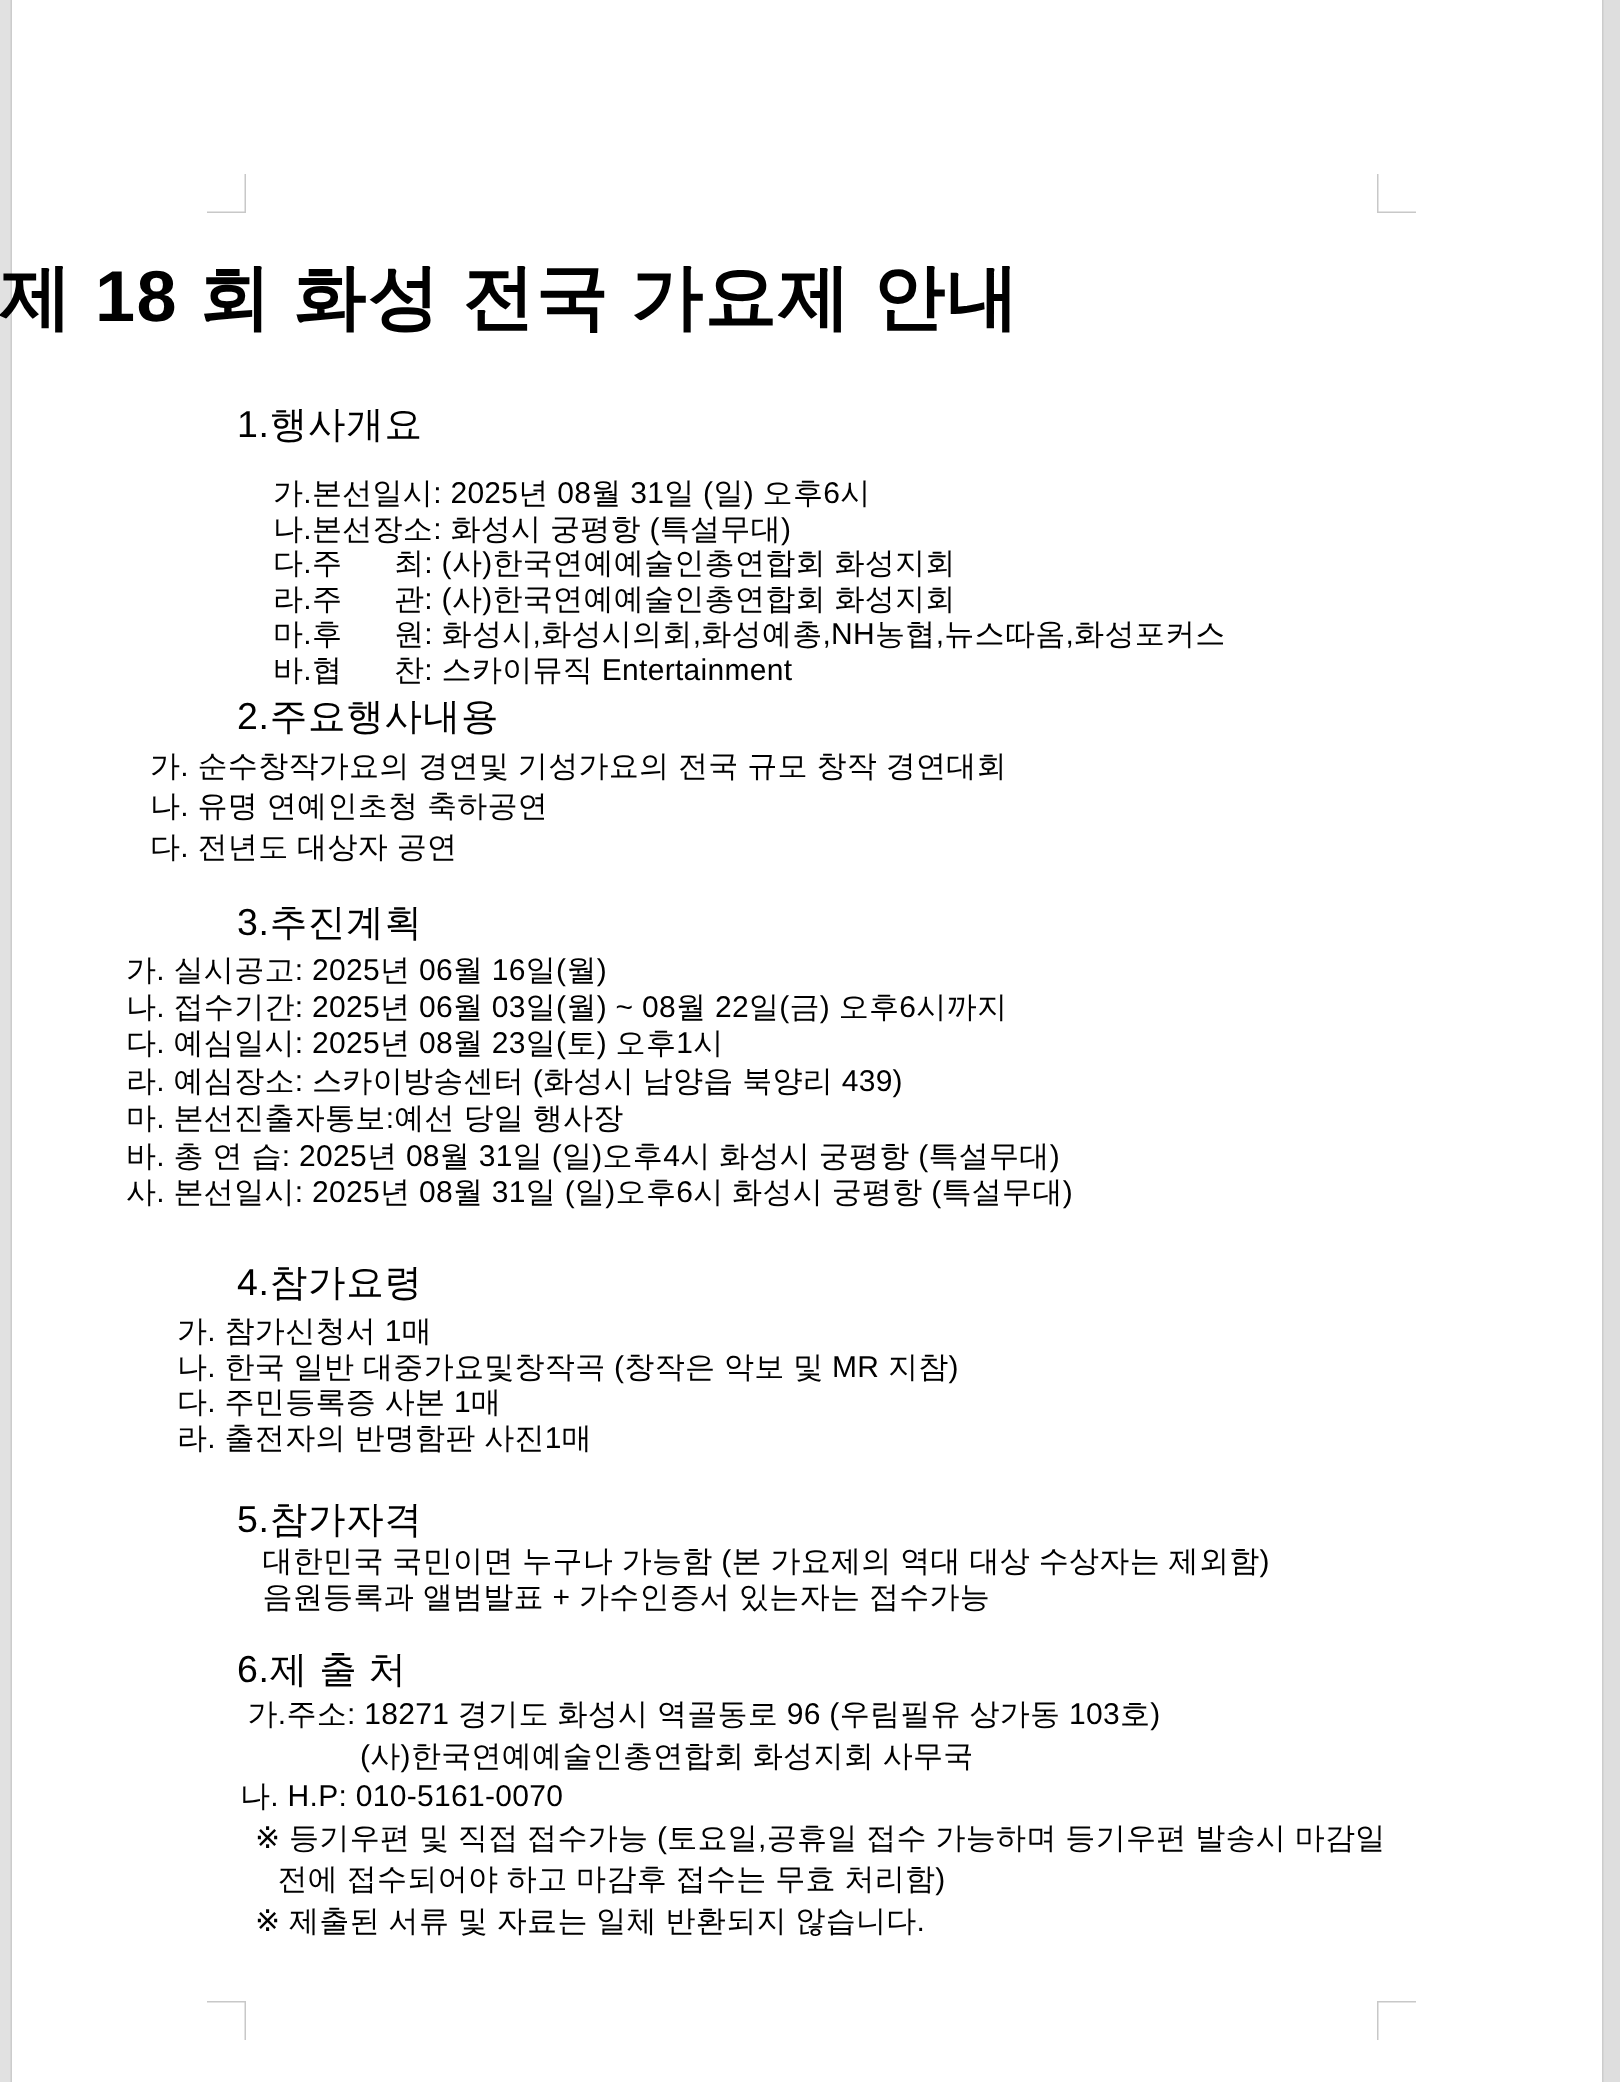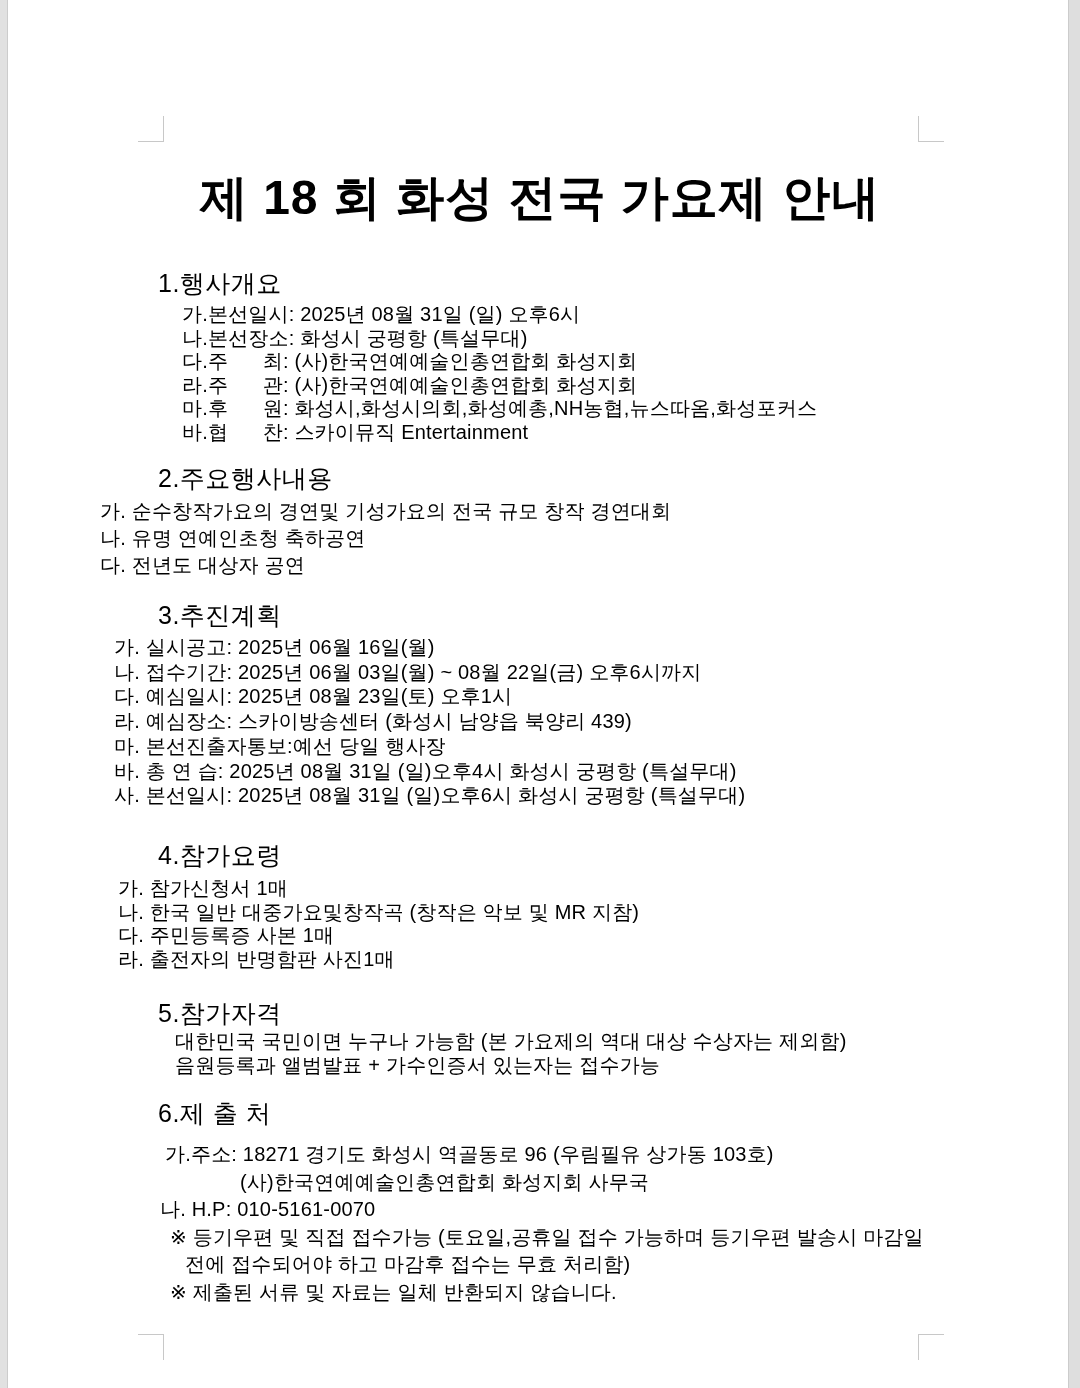--- a/index.html
+++ b/index.html
@@ -16,37 +16,37 @@
 
   
   .mark{position:absolute;width:25px;height:25px}
   .mark-tl{left:138px;top:116px;border-right:1px solid #c8c8c8;border-bottom:1px solid #c8c8c8}
   .mark-tr{left:918px;top:116px;border-left:1px solid #c8c8c8;border-bottom:1px solid #c8c8c8}
   .mark-bl{left:138px;top:1334px;border-right:1px solid #c8c8c8;border-top:1px solid #c8c8c8}
   .mark-br{left:918px;top:1334px;border-left:1px solid #c8c8c8;border-top:1px solid #c8c8c8}
 
   .title{
     position:absolute;top:134px;left:0;width:1080px;
-    text-align:center;font-size:48px;font-weight:600;
+    text-align:left;font-size:48px;font-weight:600;
     letter-spacing:1px;white-space:pre;
   }
 
   .section{position:absolute;left:0;width:1080px}
   .heading{
     margin-left:158px;font-size:25px;font-weight:400;
     line-height:30px;white-space:pre;letter-spacing:.5px;
   }
   .line{font-size:20px;white-space:pre;letter-spacing:.2px}
 
-  #s1{top:268px} #s1 .items{margin-top:5px}  #s1 .line{padding-left:182px;line-height:23.5px}
+  #s1{top:268px} #s1 .items{margin-top:20px}  #s1 .line{padding-left:182px;line-height:23.5px}
   #s2{top:463px} #s2 .items{margin-top:5px}  #s2 .line{padding-left:100px;line-height:27px}
-  #s3{top:600px} #s3 .items{margin-top:5px}  #s3 .line{padding-left:114px;line-height:24.7px}
+  #s3{top:600px} #s3 .items{margin-top:5px}  #s3 .line{padding-left:84px;line-height:24.7px}
   #s4{top:840px} #s4 .items{margin-top:7px}  #s4 .line{padding-left:118px;line-height:23.5px}
   #s5{top:998px} #s5 .items{margin-top:2px}  #s5 .line{padding-left:175px;line-height:23.5px}
-  #s6{top:1098px} #s6 .items{margin-top:13px} #s6 .line{line-height:27.5px}
+  #s6{top:1098px} #s6 .items{margin-top:2px} #s6 .line{line-height:27.5px}
 </style>
 </head>
 <body>
 
 <div class="gutter gutter-left"></div>
 <div class="gutter gutter-right"></div>
 
 <div class="mark mark-tl"></div>
 <div class="mark mark-tr"></div>
 <div class="mark mark-bl"></div>

